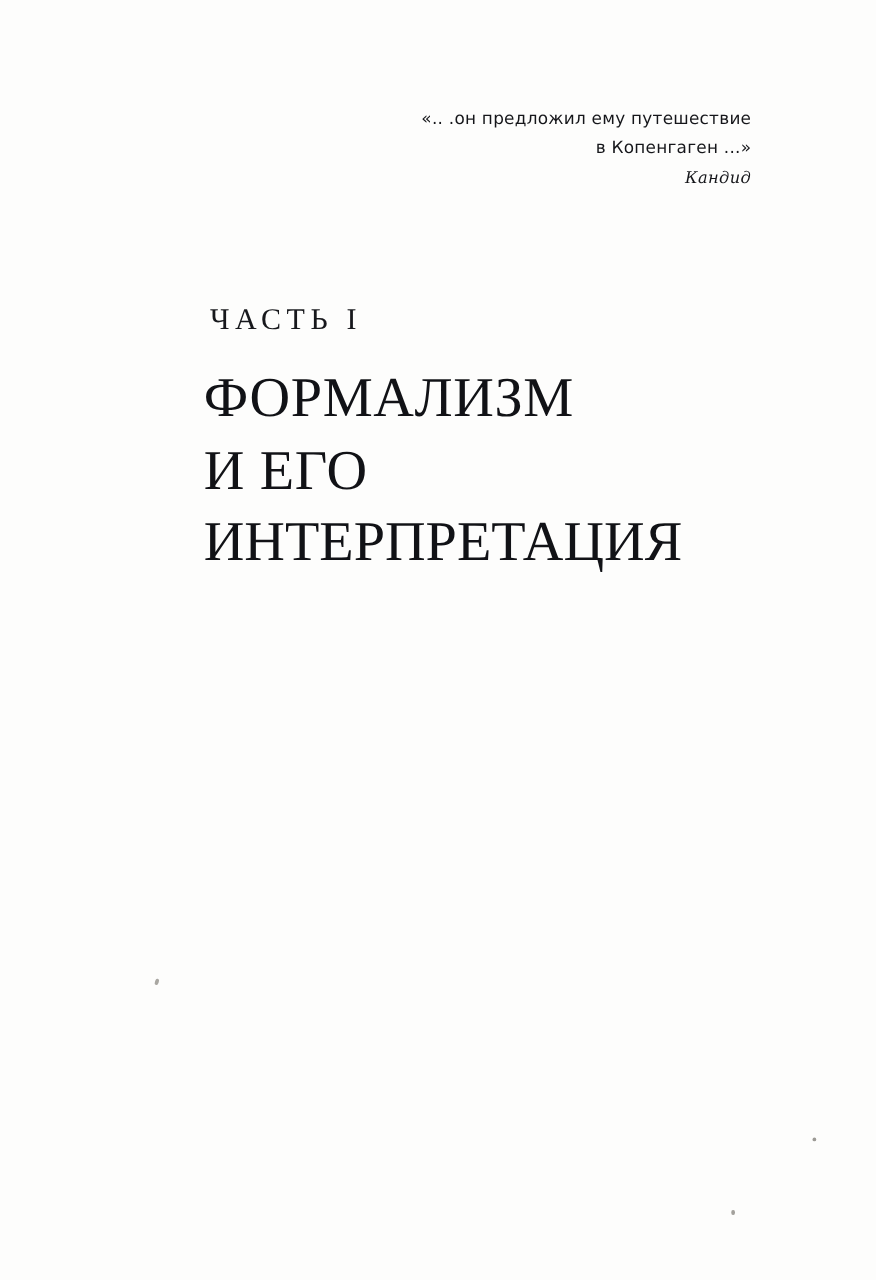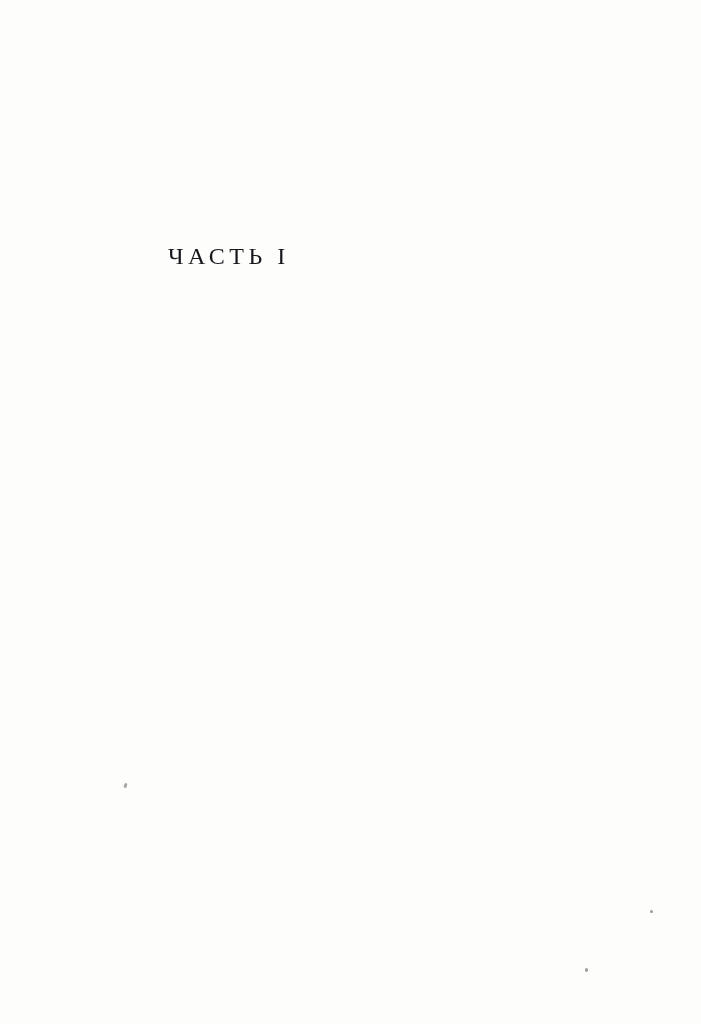--- a/index.html
+++ b/index.html
@@ -87,21 +87,31 @@
   }
   .speck.s1 { left: 124px; top: 783px; width: 3px; height: 5px; background: #a9a7a2; border-radius: 40%; transform: rotate(18deg); }
   .speck.s2 { left: 650px; top: 910px; width: 3px; height: 3px; background: #9c9a95; }
   .speck.s3 { left: 585px; top: 968px; width: 3px; height: 4px; background: #a3a19c; border-radius: 45%; }
 </style>
 </head>
 <body>
 
 <div class="page">
 
+  <div class="epigraph">
+    <div class="epigraph-line-1">«.. .он предложил ему путешествие</div>
+    <div class="epigraph-line-2">в Копенгаген ...»</div>
+    <div class="epigraph-source">Кандид</div>
+  </div>
 
   <div class="part-label">ЧАСТЬ I</div>
 
+  <div class="title-block">
+    <span class="title-line l1">ФОРМАЛИЗМ</span>
+    <span class="title-line l2">И ЕГО</span>
+    <span class="title-line l3">ИНТЕРПРЕТАЦИЯ</span>
+  </div>
 
   <div class="speck s1"></div>
   <div class="speck s2"></div>
   <div class="speck s3"></div>
 
 </div>
 
 </body></html>

